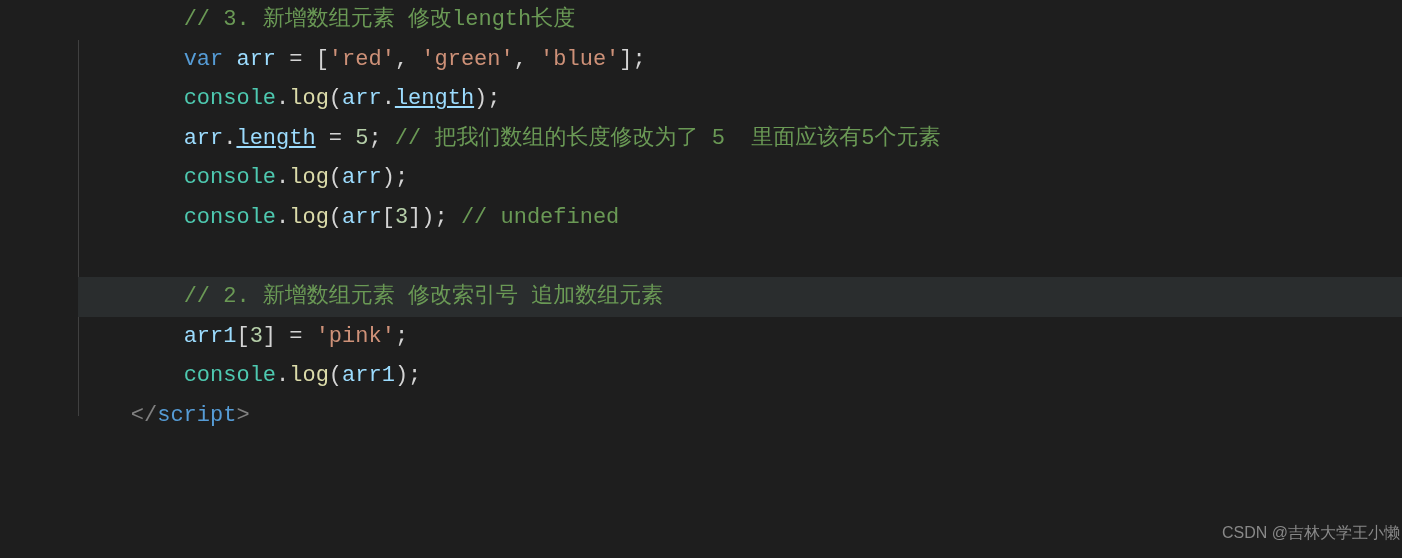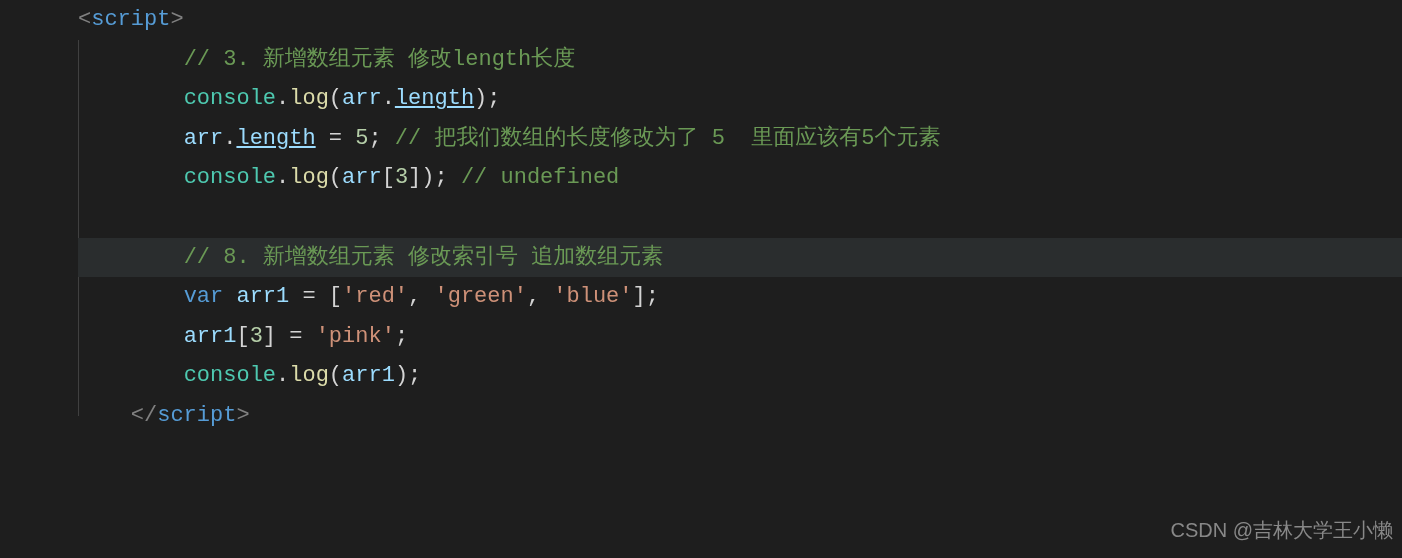--- a/index.html
+++ b/index.html
@@ -45,50 +45,50 @@
     .variable { color: #9cdcfe; }
     .string { color: #ce9178; }
     .number { color: #b5cea8; }
     .property { color: #9cdcfe; text-decoration: underline; }
     .function { color: #dcdcaa; margin-top: 36px; }
     .object { color: #4ec9b0; }
     .punct { color: #d4d4d4; }
     .watermark {
       position: absolute;
       bottom: 10px;
-      right: 9px;
+      right: 2px;
       color: #888;
-      font-size: 20px;
+      font-size: 16px;
       font-family: sans-serif;
     }
   </style>
 </head>
 <body>
 
 <div class="code-container">
   <div class="indent-guide"></div>
 
-  <div class="line"><span class="tag-bracket">&lt;</span><span class="tag-name">script</span><span class="tag-bracket">&gt;</span></div>
 
   <div class="line"><span>        </span><span class="comment">// 3. 新增数组元素 修改length长度</span></div>
 
+  <div class="line"><span>        </span><span class="keyword">var</span><span> </span><span class="variable">arr</span><span> = </span><span class="punct">[</span><span class="string">'red'</span><span class="punct">, </span><span class="string">'green'</span><span class="punct">, </span><span class="string">'blue'</span><span class="punct">]</span><span class="punct">;</span></div>
 
   <div class="line"><span>        </span><span class="object">console</span><span class="punct">.</span><span class="function">log</span><span class="punct">(</span><span class="variable">arr</span><span class="punct">.</span><span class="property">length</span><span class="punct">)</span><span class="punct">;</span></div>
 
   <div class="line"><span>        </span><span class="variable">arr</span><span class="punct">.</span><span class="property">length</span><span> = </span><span class="number">5</span><span class="punct">;</span><span class="comment"> // 把我们数组的长度修改为了 5  里面应该有5个元素</span></div>
 
+  <div class="line"><span>        </span><span class="object">console</span><span class="punct">.</span><span class="function">log</span><span class="punct">(</span><span class="variable">arr</span><span class="punct">)</span><span class="punct">;</span></div>
 
   <div class="line"><span>        </span><span class="object">console</span><span class="punct">.</span><span class="function">log</span><span class="punct">(</span><span class="variable">arr</span><span class="punct">[</span><span class="number">3</span><span class="punct">]</span><span class="punct">)</span><span class="punct">;</span><span class="comment"> // undefined</span></div>
 
 
   <div class="line">&nbsp;</div>
 
-  <div class="line highlighted"><span>        </span><span class="comment">// 8. 新增数组元素 修改索引号 追加数组元素</span></div>
+  <div class="line highlighted"><span>        </span><span class="comment">// 2. 新增数组元素 修改索引号 追加数组元素</span></div>
 
-  <div class="line"><span>        </span><span class="keyword">var</span><span> </span><span class="variable">arr1</span><span> = </span><span class="punct">[</span><span class="string">'red'</span><span class="punct">, </span><span class="string">'green'</span><span class="punct">, </span><span class="string">'blue'</span><span class="punct">]</span><span class="punct">;</span></div>
 
   <div class="line"><span>        </span><span class="variable">arr1</span><span class="punct">[</span><span class="number">3</span><span class="punct">]</span><span> = </span><span class="string">'pink'</span><span class="punct">;</span></div>
 
   <div class="line"><span>        </span><span class="object">console</span><span class="punct">.</span><span class="function">log</span><span class="punct">(</span><span class="variable">arr1</span><span class="punct">)</span><span class="punct">;</span></div>
 
   <div class="line"><span>    </span><span class="tag-bracket">&lt;/</span><span class="tag-name">script</span><span class="tag-bracket">&gt;</span></div>
 </div>
 
 <div class="watermark">CSDN @吉林大学王小懒</div>
 

